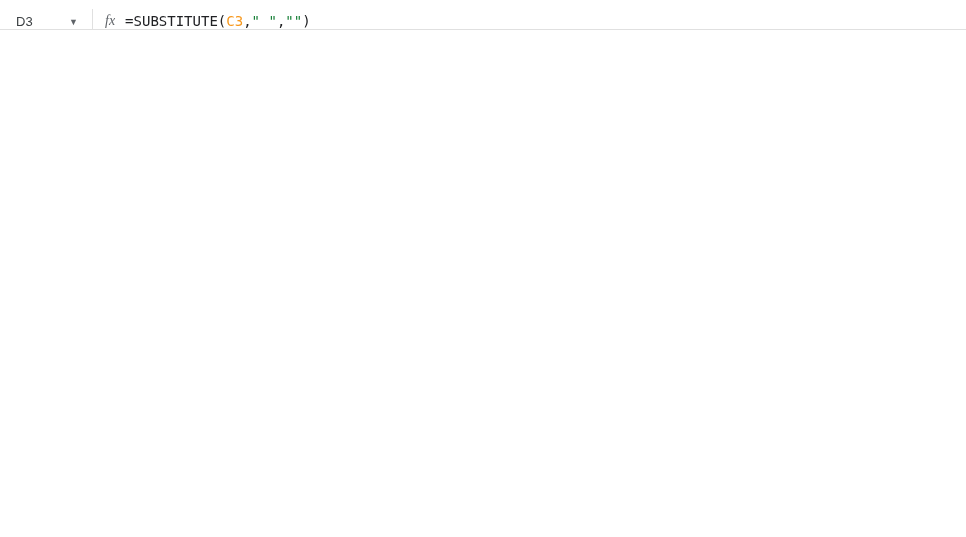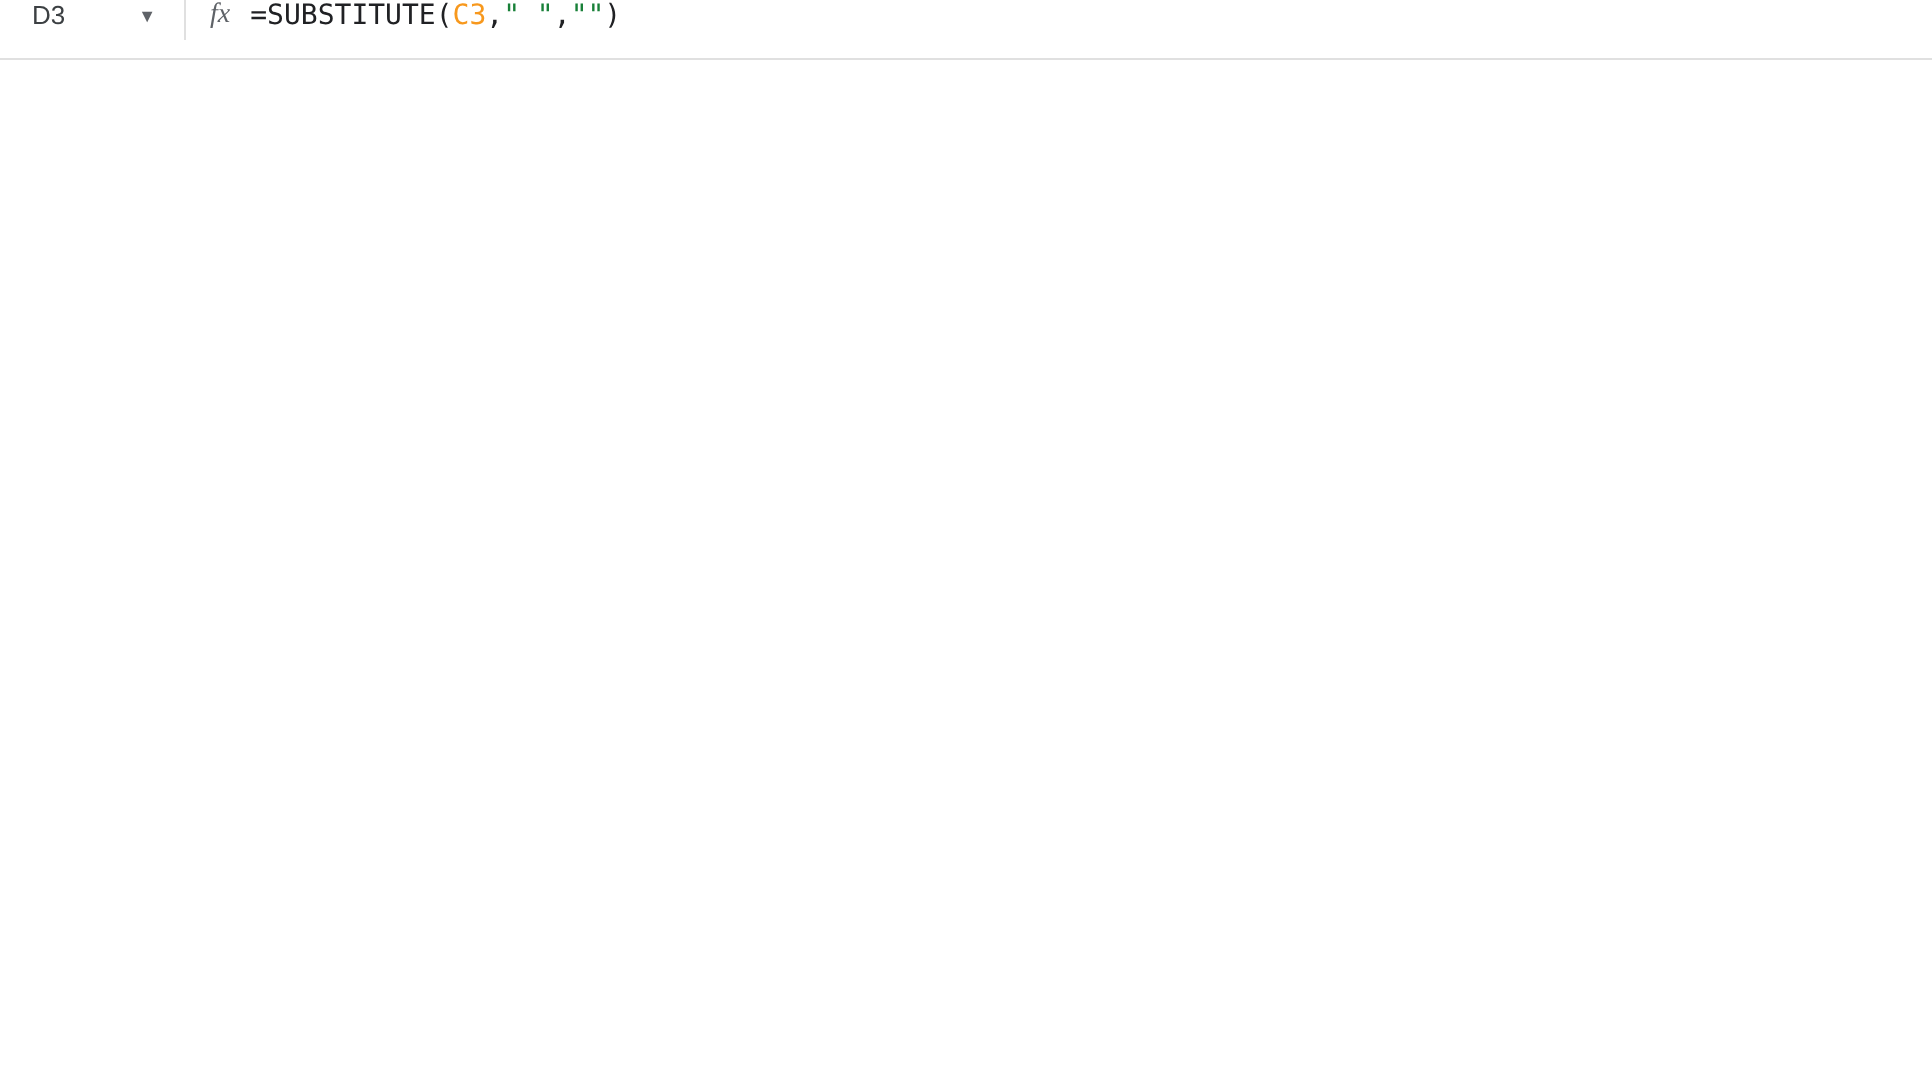--- a/index.html
+++ b/index.html
@@ -6,21 +6,21 @@
   body {
     margin: 0;
     font-family: Arial, "Hiragino Sans", "Meiryo", sans-serif;
     font-size: 13px;
     color: #202124;
     background: #fff;
     user-select: none;
   }
   .formula-bar {
     display: flex;
-    align-items: flex-start;
+    align-items: flex-end;
     height: 30px;
     border-bottom: 1px solid #e0e0e0;
     padding: 0 6px;
     gap: 2px;
   }
   .name-box {
     width: 78px;
     display: flex;
     align-items: center;
     justify-content: space-between;

